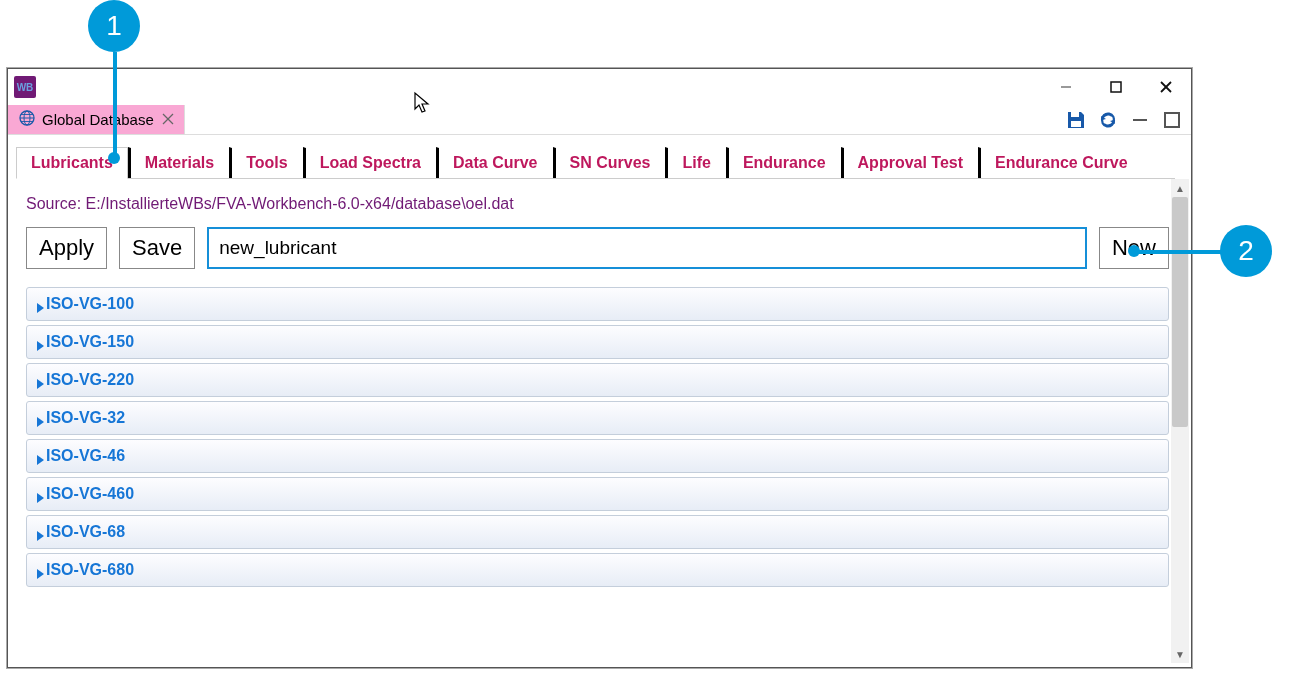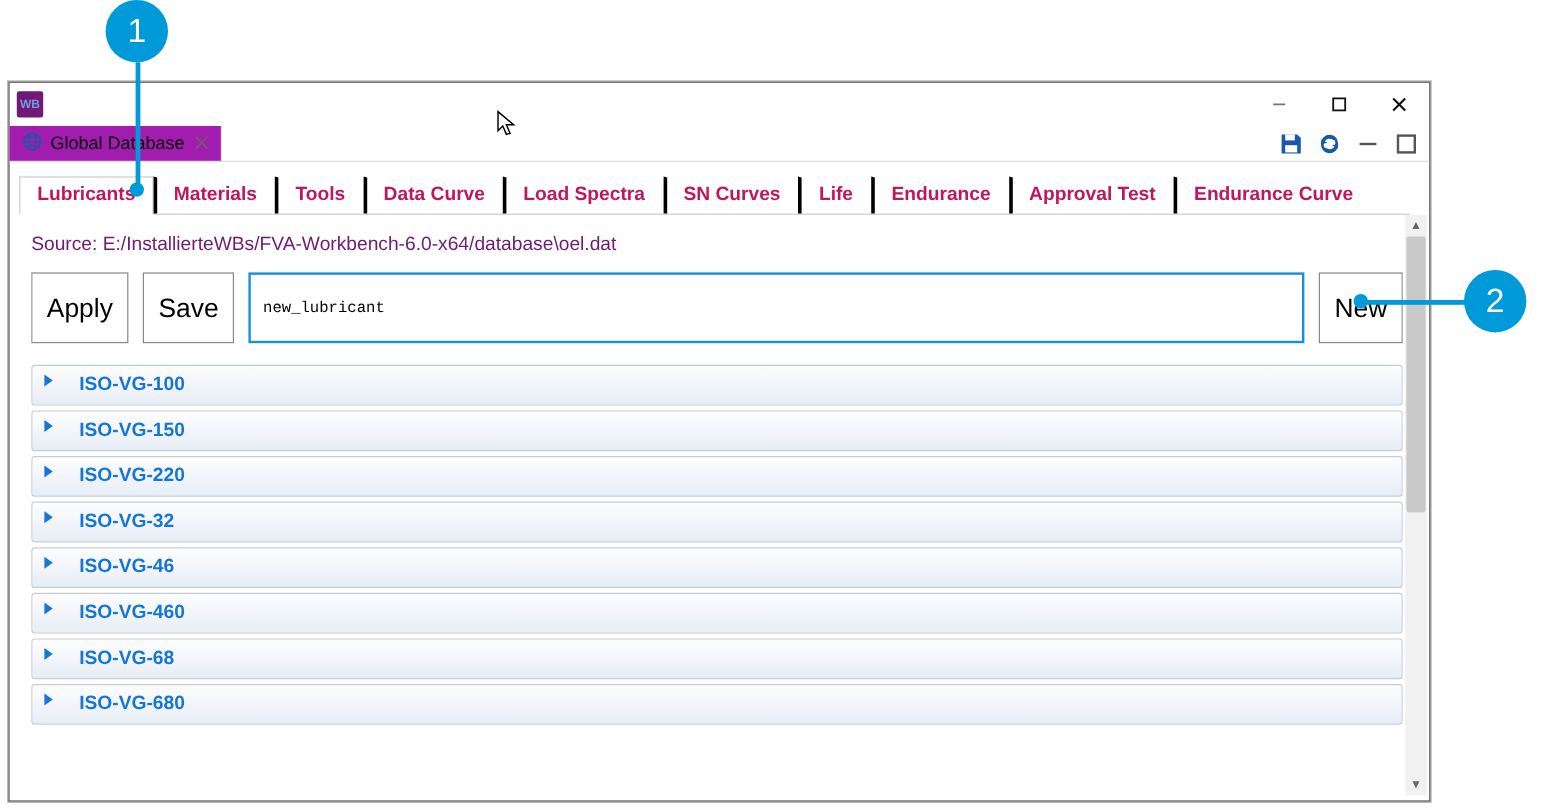--- a/index.html
+++ b/index.html
@@ -59,21 +59,21 @@
     align-items: stretch;
     border-bottom: 1px solid #ddd;
     position: relative;
   }
   .editor-tab {
     display: flex;
     align-items: center;
     gap: 6px;
     padding: 0 10px;
     border-right: 1px solid #ddd;
-    background: #a21caf;
+    background: #f9a8d4;
     font-size: 15px;
   }
   .editor-tab .close-x {
     font-size: 14px;
     color: #555;
     margin-left: 2px;
   }
   .tabstrip-toolbar {
     margin-left: auto;
     display: flex;
@@ -129,33 +129,33 @@
     border: 1px solid #888;
     background: #fff;
     padding: 4px 12px;
     font-size: 22px;
     cursor: pointer;
   }
   .name-input {
     flex: 1;
     border: 2px solid #158fd8;
     background: #fff;
-    padding: 20px 10px;
-    font-size: 13px;
-    font-family: Liberation Mono, monospace;
+    padding: 8px 10px;
+    font-size: 19px;
+    font-family: Liberation Sans, sans-serif;
   }
   .items-list {
     display: flex;
     flex-direction: column;
     gap: 4px;
   }
   .list-item {
     display: flex;
-    align-items: flex-start;
-    gap: 22px;
+    align-items: flex-end;
+    gap: 2px;
     padding: 7px 10px;
     background: linear-gradient(#fdfdff, #e7edf6);
     border: 1px solid #c4cedb;
     border-radius: 3px;
     cursor: pointer;
   }
   .list-item .tri {
     width: 0; height: 0;
     border-top: 5px solid transparent;
     border-bottom: 5px solid transparent;
@@ -325,22 +325,22 @@
             <rect x="4" y="4" width="14" height="14" fill="none" stroke="#555" stroke-width="2"></rect>
           </svg>
       </span>
     </div>
   </div>
 
   <div class="category-tabs" id="category-tabs">
       <div class="cat-tab active">Lubricants</div>
       <div class="cat-tab">Materials</div>
       <div class="cat-tab">Tools</div>
+      <div class="cat-tab">Load Spectra</div>
       <div class="cat-tab">Data Curve</div>
-      <div class="cat-tab">Load Spectra</div>
       <div class="cat-tab">SN Curves</div>
       <div class="cat-tab">Life</div>
       <div class="cat-tab">Endurance</div>
       <div class="cat-tab">Approval Test</div>
       <div class="cat-tab">Endurance Curve</div>
     </div>
 
   <div class="content-area">
     <div class="content-scrollable">
       <div class="source-line">Source: E:/InstallierteWBs/FVA-Workbench-6.0-x64/database\oel.dat</div>

